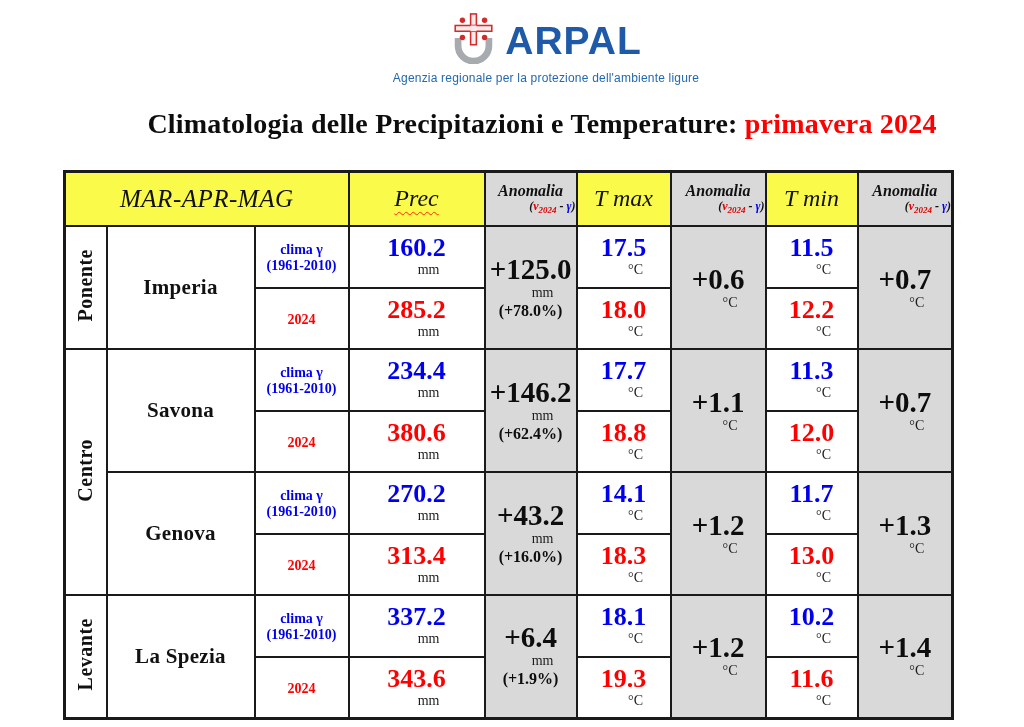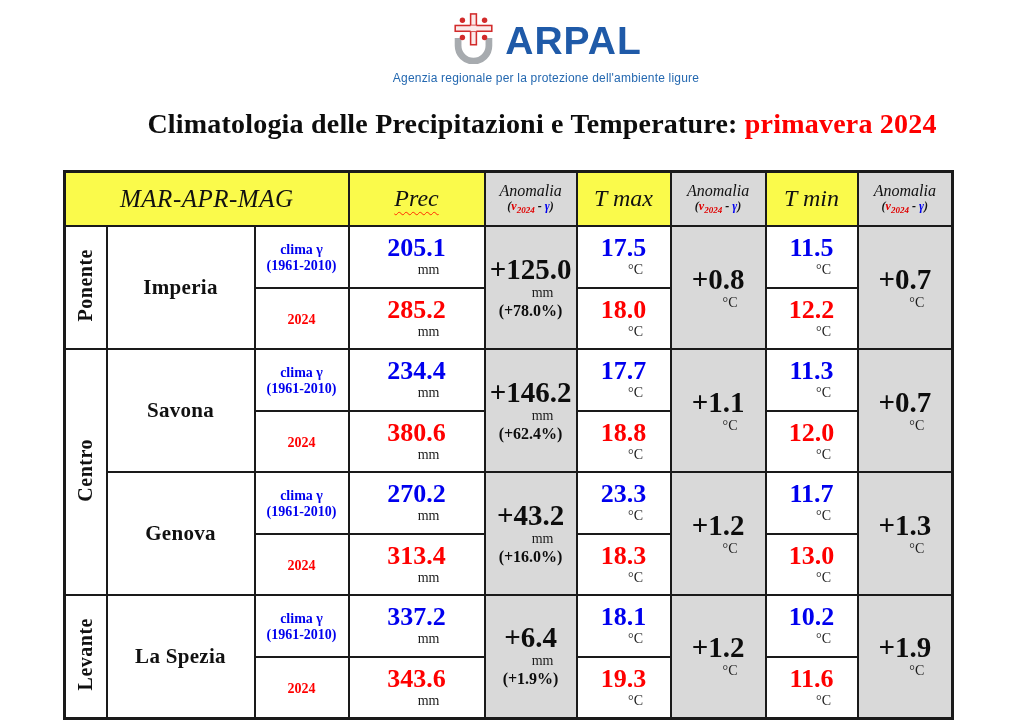--- a/index.html
+++ b/index.html
@@ -52,22 +52,22 @@
   .climate tbody tr{height:61.5px;}
   .bg-yellow{background:var(--header-yellow,#FAFA4B);}
   .bg-gray{background:var(--anomaly-gray,#D9D9D9);}
   .h-period{font-style:italic;font-weight:400;font-size:25px;letter-spacing:.5px;}
   .h-measure{font-style:italic;font-weight:400;font-size:24px;}
   .wavy{
     text-decoration-line:underline;text-decoration-style:wavy;
     text-decoration-color:#FF2A00;text-decoration-thickness:1px;
     text-underline-offset:5px;
   }
-  .h-anom-word{font-style:italic;font-weight:400;font-size:16px;line-height:1.2;}
-  .formula{font-style:italic;font-weight:700;font-size:12px;line-height:1.1;color:#111;}
+  .h-anom-word{font-style:italic;font-weight:700;font-size:16px;line-height:1.2;}
+  .formula{font-style:italic;font-weight:700;font-size:12px;line-height:1.1;color:#111;text-align:right;}
   .f-v{color:#E00000;}
   .f-sub{color:#E00000;font-size:9px;font-weight:700;}
   .f-gamma{color:#0000F0;}
   
   .region-cell{background:#fff;}
   .region-cell span{
     display:inline-block;writing-mode:vertical-rl;transform:rotate(180deg);
     font-weight:700;font-size:20px;letter-spacing:.5px;
   }
   .city-cell{font-weight:700;font-size:21px;letter-spacing:.3px;border-radius:20px;}
@@ -146,34 +146,34 @@
   <tbody>
 
     <tr>
       <td rowspan="2" class="region-cell"><span>Ponente</span></td>
       <td rowspan="2" class="city-cell">Imperia</td>
       <td class="label-cell label-clima">
         <div>clima γ</div>
           <div>(1961-2010)</div>
       </td>
       <td class="blue">
-          <div class="num">205.1</div>
+          <div class="num">160.2</div>
           <div class="unit">mm</div>
         </td>
       <td rowspan="2" class="anom-cell">
           <div class="anum">+125.0</div>
           <div class="unit">mm</div>
           <div class="pct">(+78.0%)</div>
         </td>
       <td class="blue">
           <div class="num">17.5</div>
           <div class="unit">°C</div>
         </td>
       <td rowspan="2" class="anom-cell">
-          <div class="anum">+0.8</div>
+          <div class="anum">+0.6</div>
           <div class="unit">°C</div>
         </td>
       <td class="blue">
           <div class="num">11.5</div>
           <div class="unit">°C</div>
         </td>
       <td rowspan="2" class="anom-cell">
           <div class="anum">+0.7</div>
           <div class="unit">°C</div>
         </td>
@@ -252,21 +252,21 @@
       <td class="blue">
           <div class="num">270.2</div>
           <div class="unit">mm</div>
         </td>
       <td rowspan="2" class="anom-cell">
           <div class="anum">+43.2</div>
           <div class="unit">mm</div>
           <div class="pct">(+16.0%)</div>
         </td>
       <td class="blue">
-          <div class="num">23.3</div>
+          <div class="num">14.1</div>
           <div class="unit">°C</div>
         </td>
       <td rowspan="2" class="anom-cell">
           <div class="anum">+1.2</div>
           <div class="unit">°C</div>
         </td>
       <td class="blue">
           <div class="num">11.7</div>
           <div class="unit">°C</div>
         </td>
@@ -313,21 +313,21 @@
         </td>
       <td rowspan="2" class="anom-cell">
           <div class="anum">+1.2</div>
           <div class="unit">°C</div>
         </td>
       <td class="blue">
           <div class="num">10.2</div>
           <div class="unit">°C</div>
         </td>
       <td rowspan="2" class="anom-cell">
-          <div class="anum">+1.9</div>
+          <div class="anum">+1.4</div>
           <div class="unit">°C</div>
         </td>
     </tr>
     <tr>
       <td class="label-cell label-year">2024</td>
       <td class="red">
           <div class="num">343.6</div>
           <div class="unit">mm</div>
         </td>
       <td class="red">

